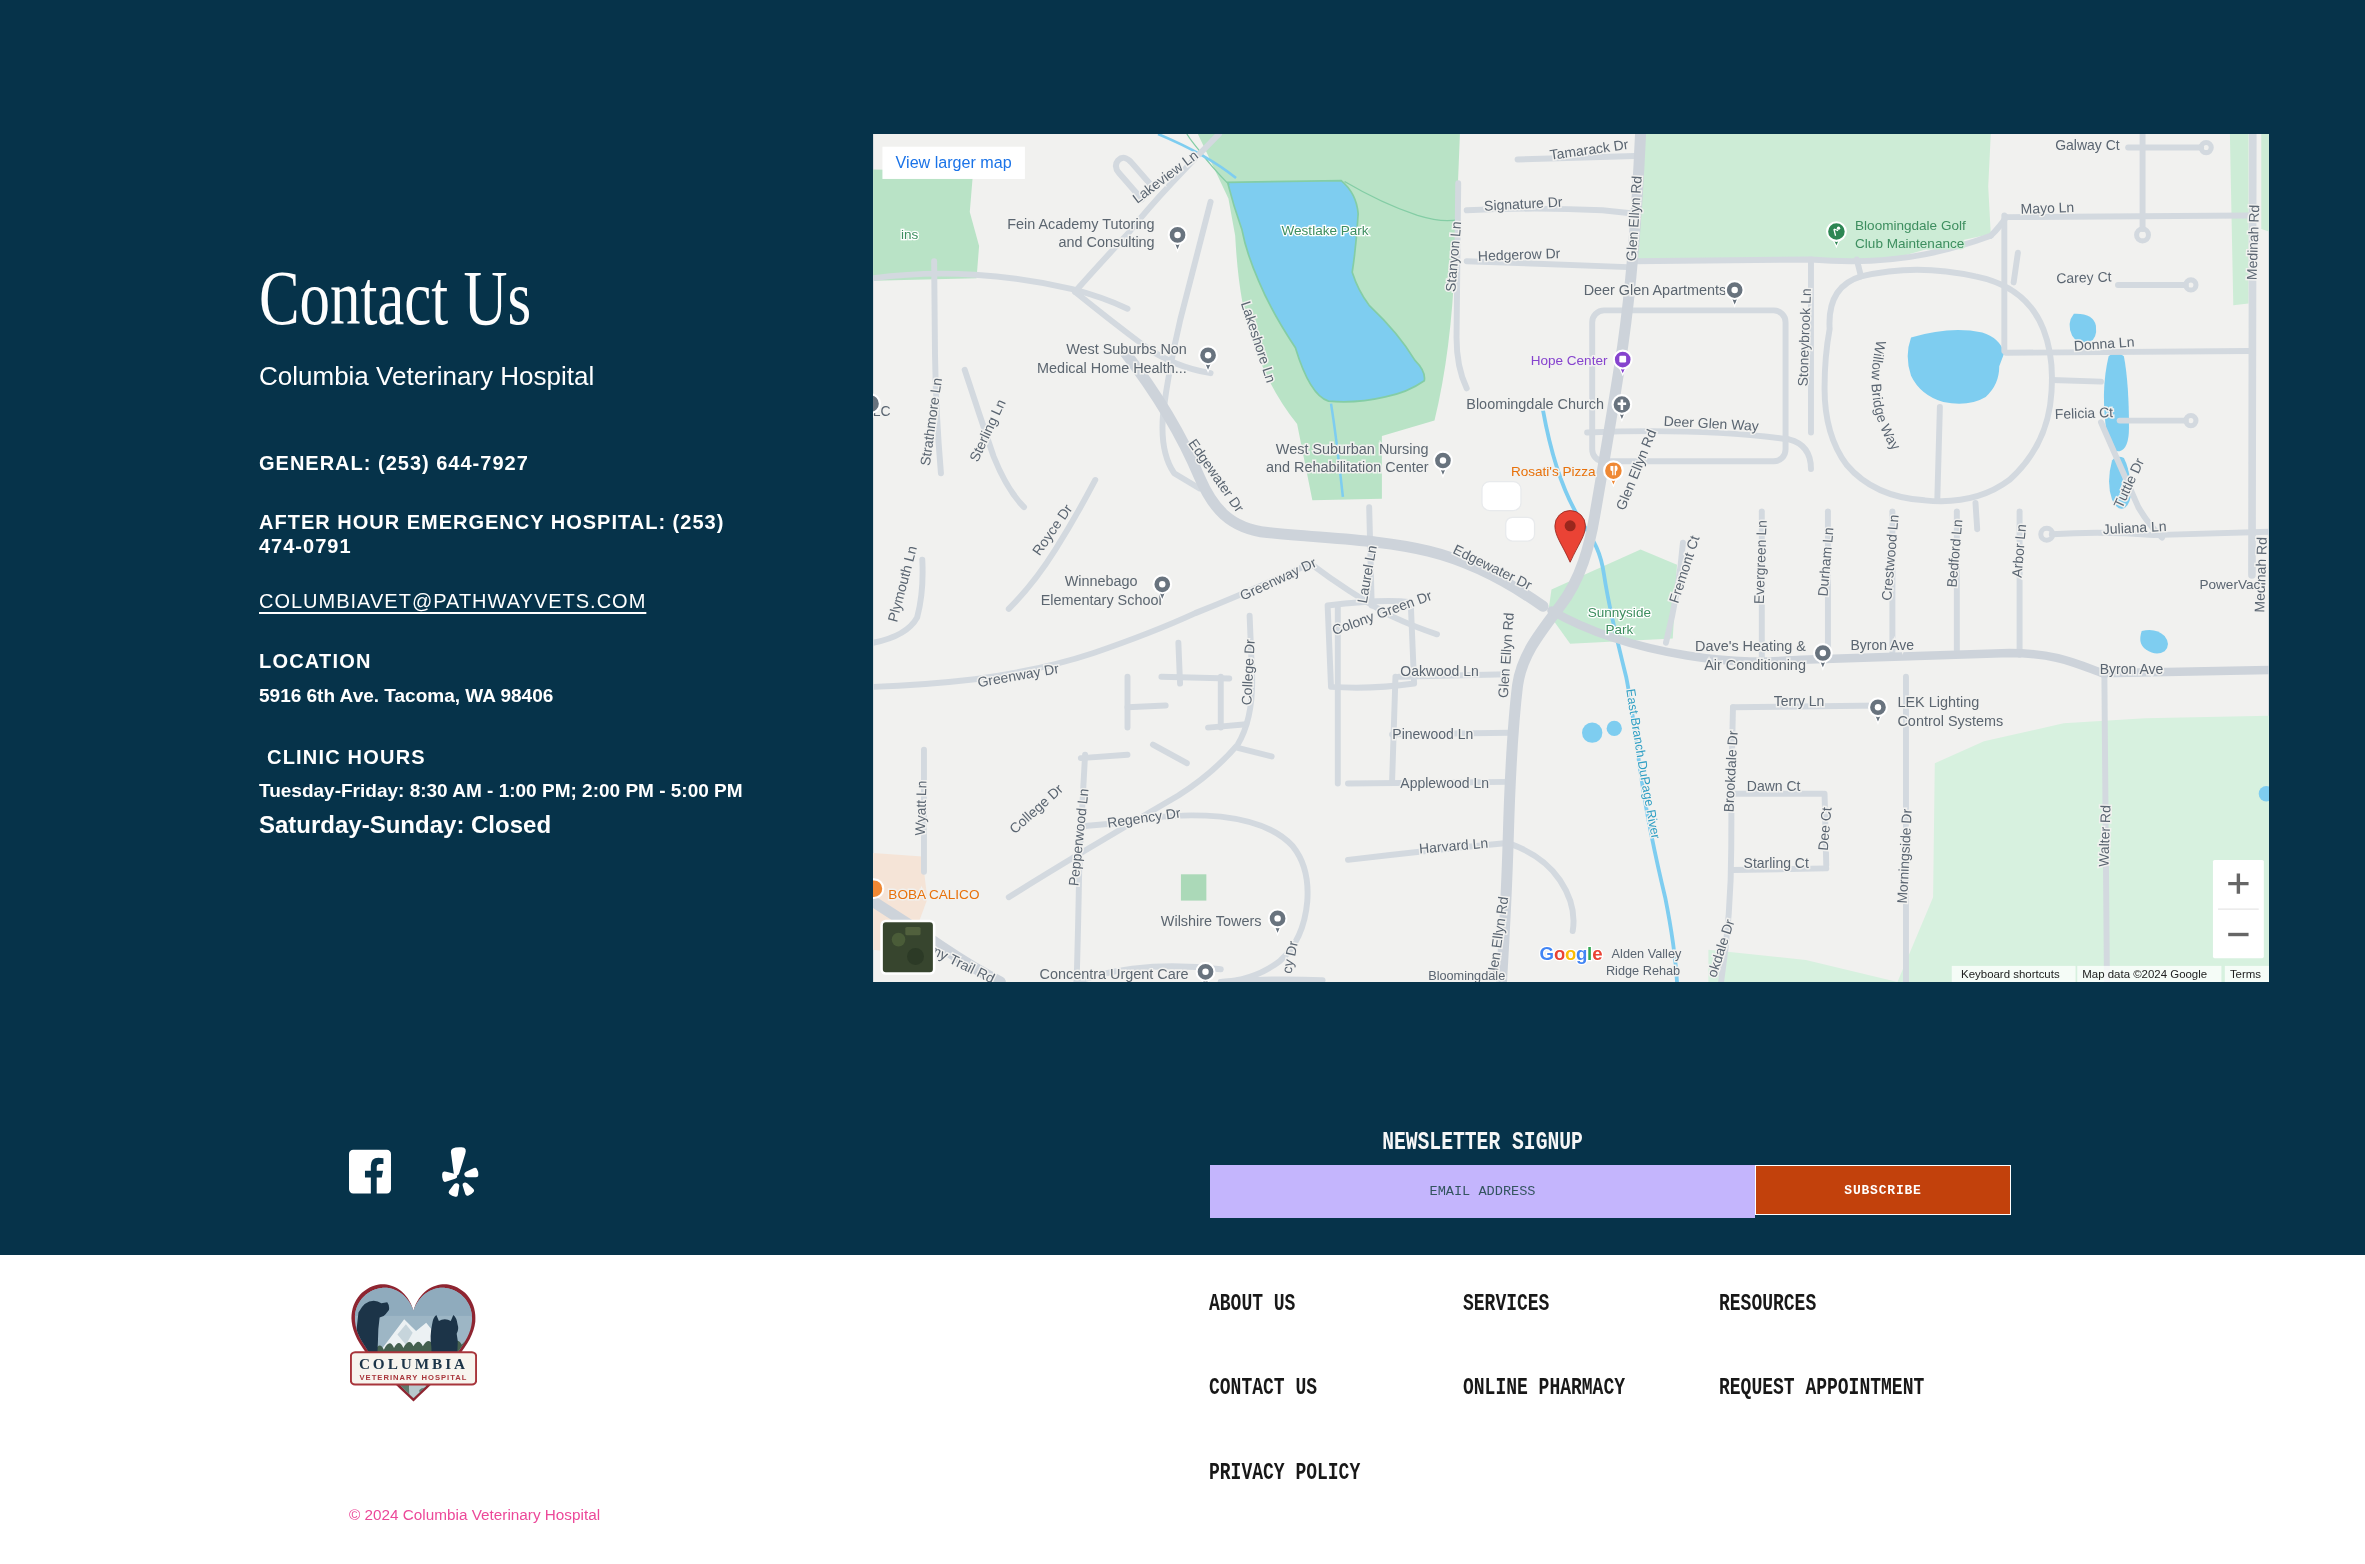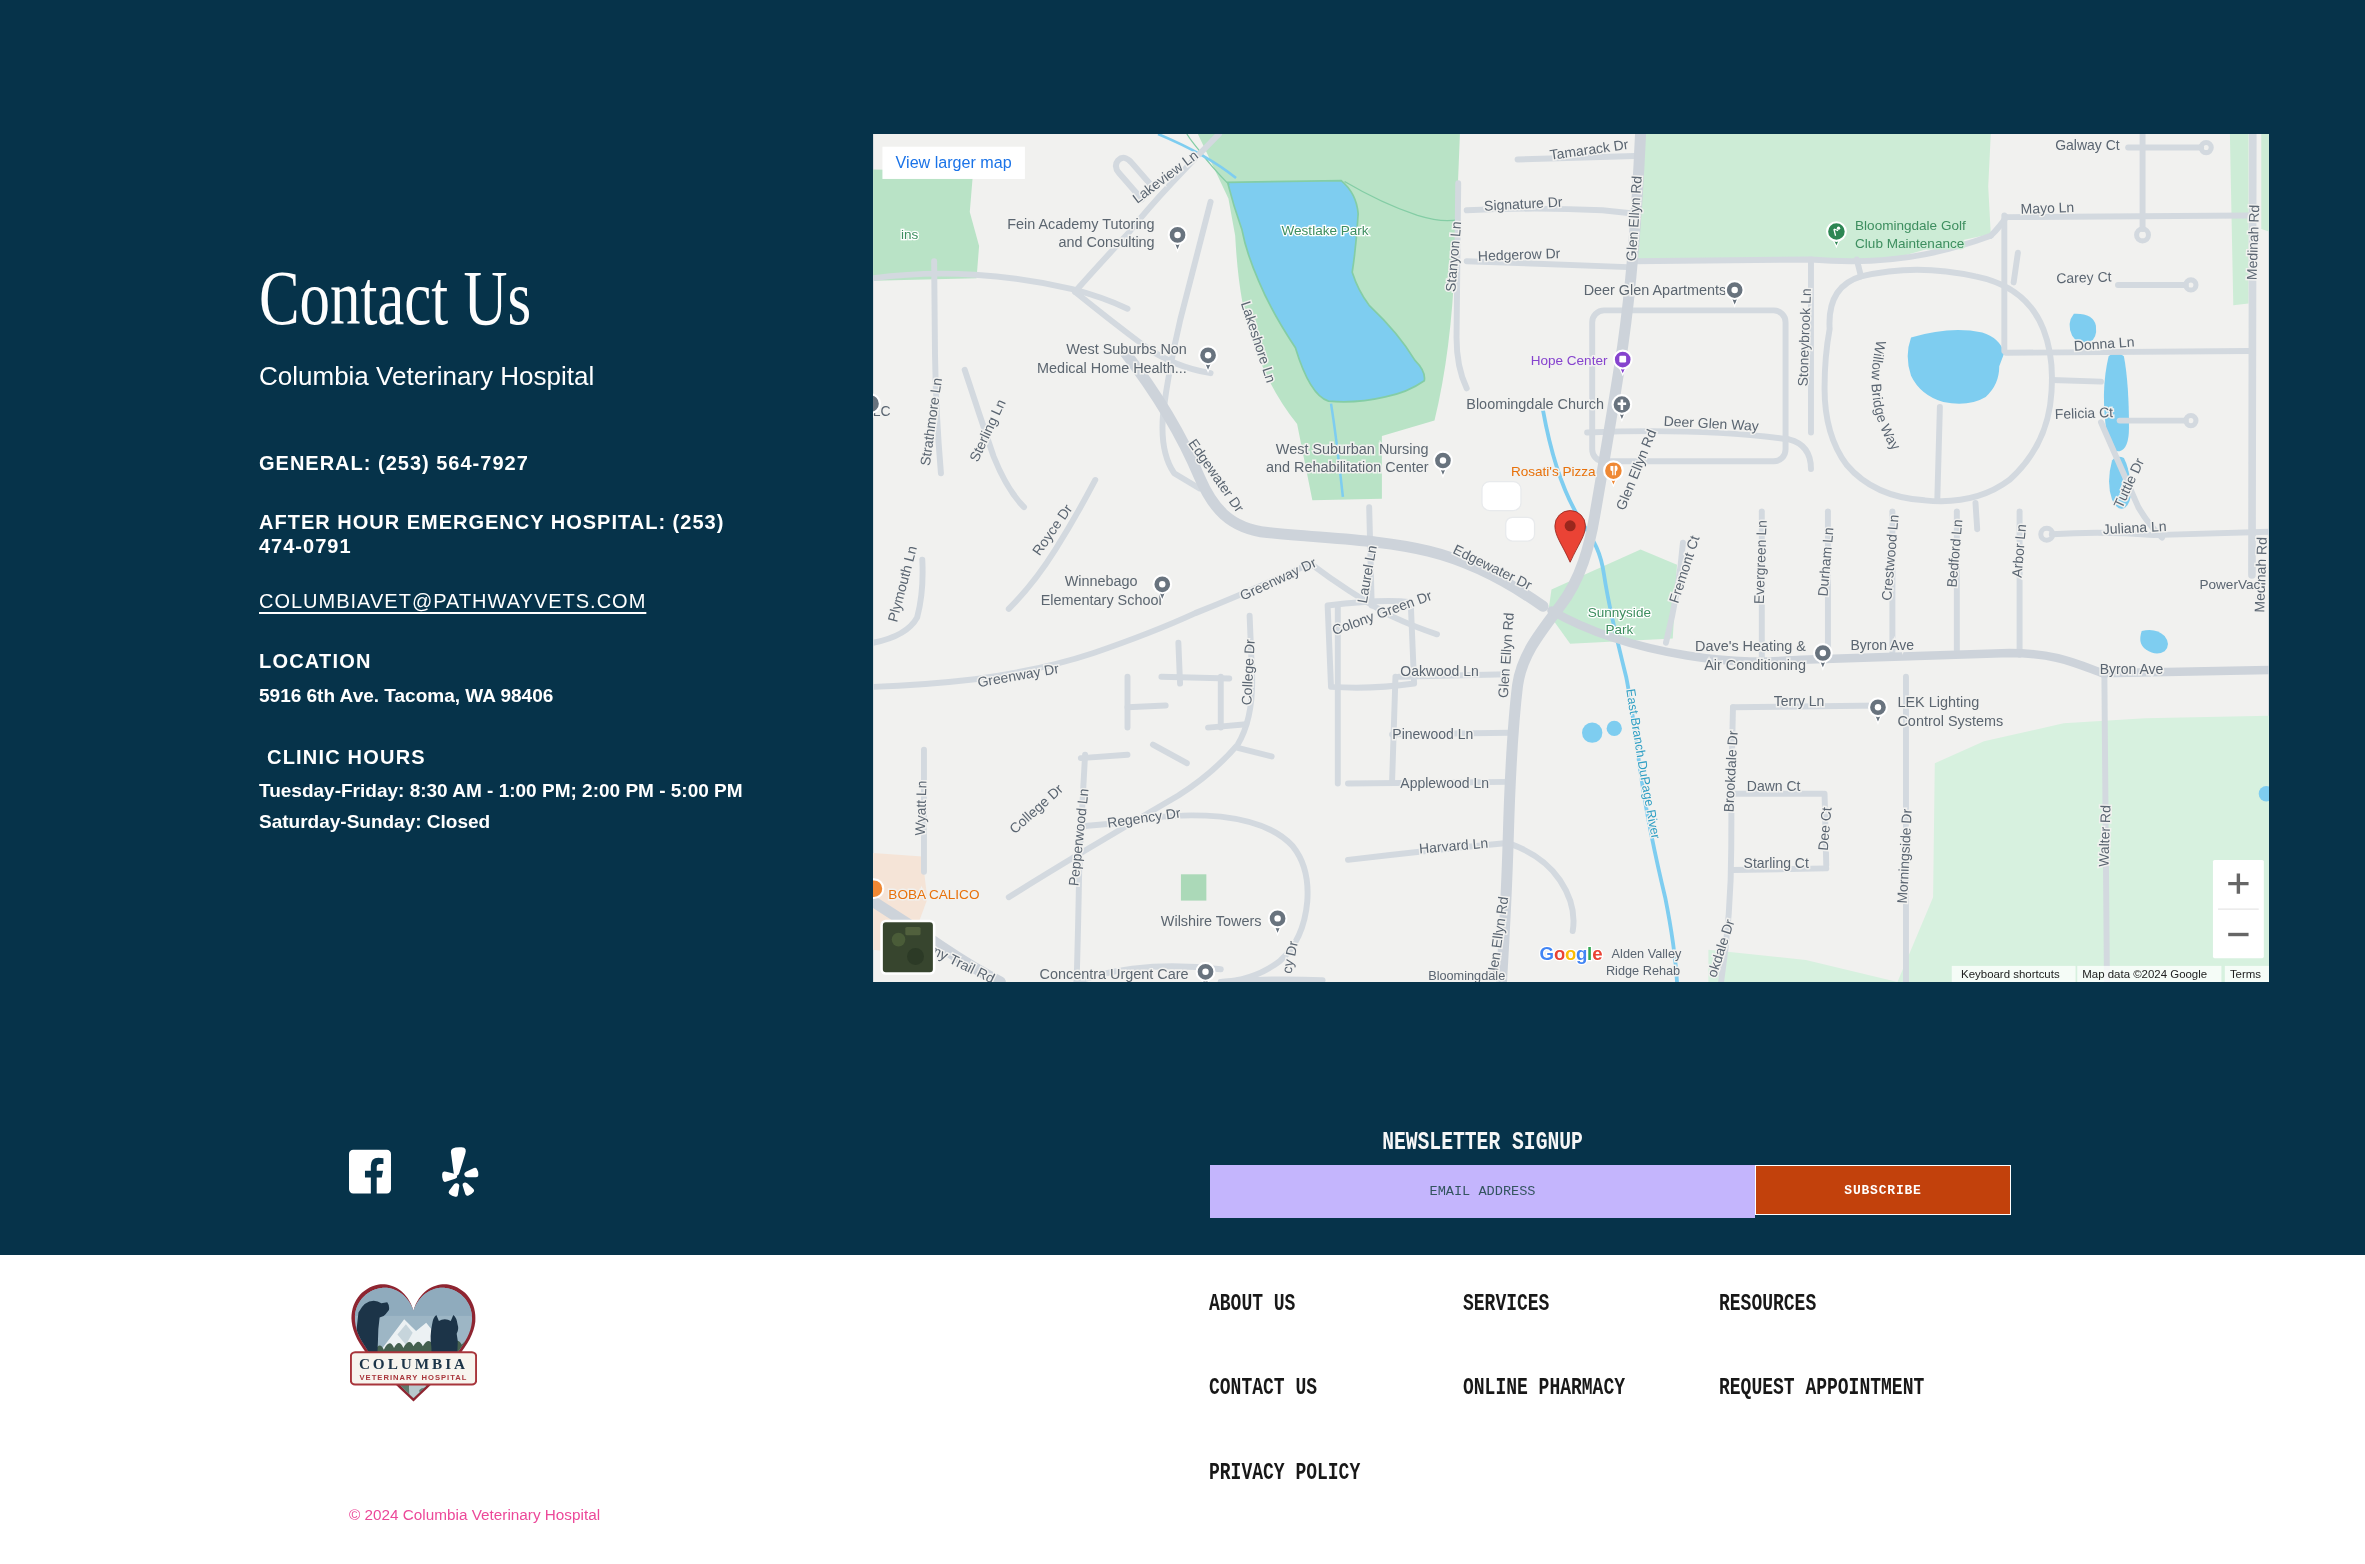--- a/index.html
+++ b/index.html
@@ -9,35 +9,35 @@
 </style>
 </head>
 <body>
 
 <div class="abs" style="left:0;top:0;width:2366px;height:1255px;background:#06334a;"></div>
 
 <div class="abs" style="left:259px;top:253px;color:#fdfdfd;font-family:'Liberation Serif',serif;font-size:78px;font-weight:400;letter-spacing:0px;transform:scaleX(0.78);transform-origin:left top;">Contact Us</div>
 
 <div class="abs" style="left:259px;top:361px;color:#ffffff;font-size:26px;letter-spacing:0px;">Columbia Veterinary Hospital</div>
 
-<div class="abs" style="left:259px;top:452px;color:#ffffff;font-size:20px;font-weight:bold;letter-spacing:1px;">GENERAL: (253) 564-7927</div>
+<div class="abs" style="left:259px;top:452px;color:#ffffff;font-size:20px;font-weight:bold;letter-spacing:1px;">GENERAL: (253) 644-7927</div>
 
 <div class="abs" style="left:259px;top:510px;width:483px;color:#ffffff;font-size:20px;font-weight:bold;letter-spacing:1px;line-height:24px;">AFTER HOUR EMERGENCY HOSPITAL: (253) 474-0791</div>
 
 <div class="abs" style="left:259px;top:590px;color:#ffffff;font-size:20px;font-weight:normal;letter-spacing:1px;text-decoration:underline;text-underline-offset:4.2px;">COLUMBIAVET@PATHWAYVETS.COM</div>
 
 <div class="abs" style="left:259px;top:650px;color:#ffffff;font-size:20px;font-weight:bold;letter-spacing:1.2px;">LOCATION</div>
 
 <div class="abs" style="left:259px;top:685px;color:#ffffff;font-size:19px;font-weight:bold;letter-spacing:0px;text-align:right;">5916 6th Ave. Tacoma, WA 98406</div>
 
 <div class="abs" style="left:259px;top:746px;color:#ffffff;font-size:20px;font-weight:bold;letter-spacing:1.2px;margin-left:8px;">CLINIC HOURS</div>
 
 <div class="abs" style="left:259px;top:780px;color:#ffffff;font-size:19px;font-weight:bold;">Tuesday-Friday: 8:30 AM - 1:00 PM; 2:00 PM - 5:00 PM</div>
 
-<div class="abs" style="left:259px;top:811px;color:#ffffff;font-size:19px;font-weight:bold;">Saturday-Sunday: Closed</div>
+<div class="abs" style="left:259px;top:811px;color:#ffffff;font-size:24px;font-weight:bold;">Saturday-Sunday: Closed</div>
 
 <svg class="abs" style="left:348px;top:1149px;" width="44" height="47" viewBox="0 0 52 56">
 <path fill="#ffffff" d="M6 1 h40 a5 5 0 0 1 5 5 v42 a5 5 0 0 1 -5 5 h-12 v-19 h6 l1.5-8 h-7.5 v-4.5 q0-3.5 4-3.5 h4 v-7 q-3-.6-6-.6 q-9 0-9 9.6 v6 h-7 v8 h7 v19 h-21 a5 5 0 0 1 -5-5 v-42 a5 5 0 0 1 5-5 z"></path>
 </svg>
 
 <svg class="abs" style="left:440px;top:1145px;" width="41" height="53" viewBox="0 0 48 63">
 <g fill="#ffffff">
 <path d="M21.5 1.5 Q14 3 11.5 5.5 Q9.5 7.5 10.5 10.5 L19.5 33 Q21 36.5 23.5 36 Q26 35.5 26.2 32 L27.5 8 Q27.7 4.5 26.5 2.8 Q25 0.8 21.5 1.5 Z" transform="rotate(14 19 18)"></path>
 <path d="M4.5 31.5 Q2.5 32 2.2 34.5 Q1.8 38.5 3.2 42 Q4.2 44.5 6.5 43.8 L17.5 40.2 Q20.5 39.2 20 36.8 Q19.5 34.5 16.7 34.2 L7 31.8 Q5.5 31.3 4.5 31.5 Z"></path>
 <path d="M19.8 45.5 Q17.8 44.8 16.3 46.8 L10.5 54.5 Q9 56.5 10.8 58.2 Q13.8 60.8 17.8 61.5 Q20.2 61.9 20.8 59.6 L22.5 49.2 Q23 46.4 19.8 45.5 Z"></path>

